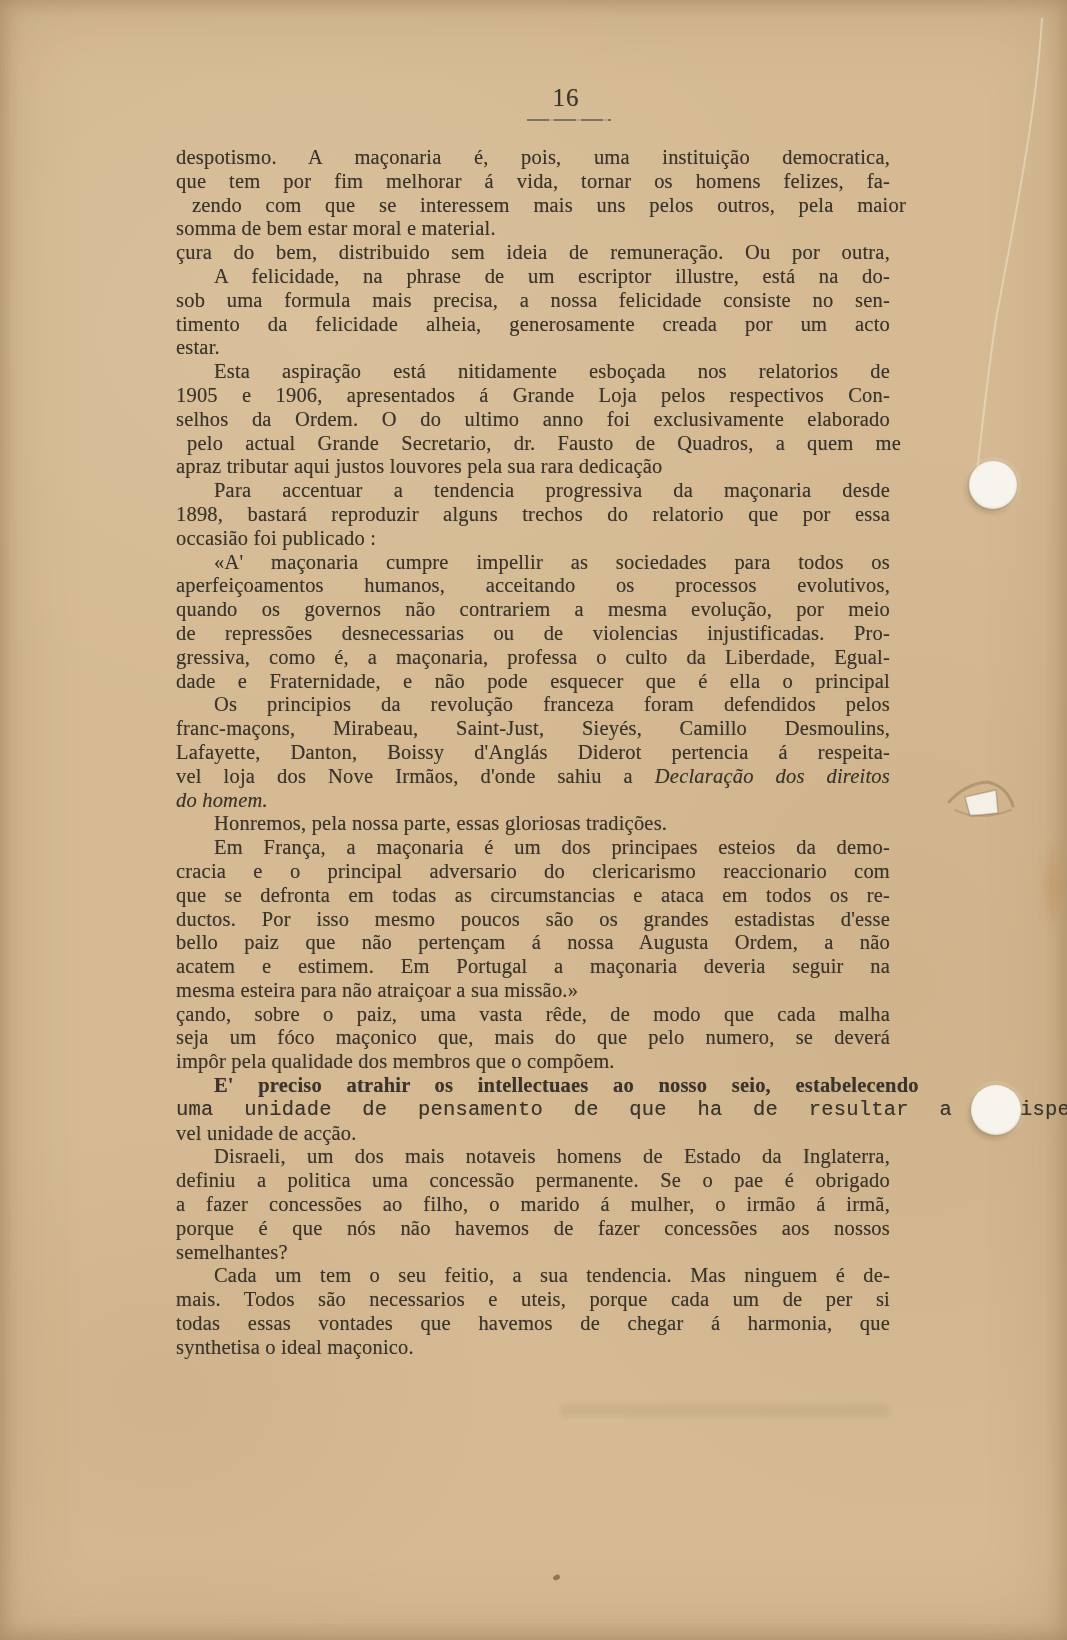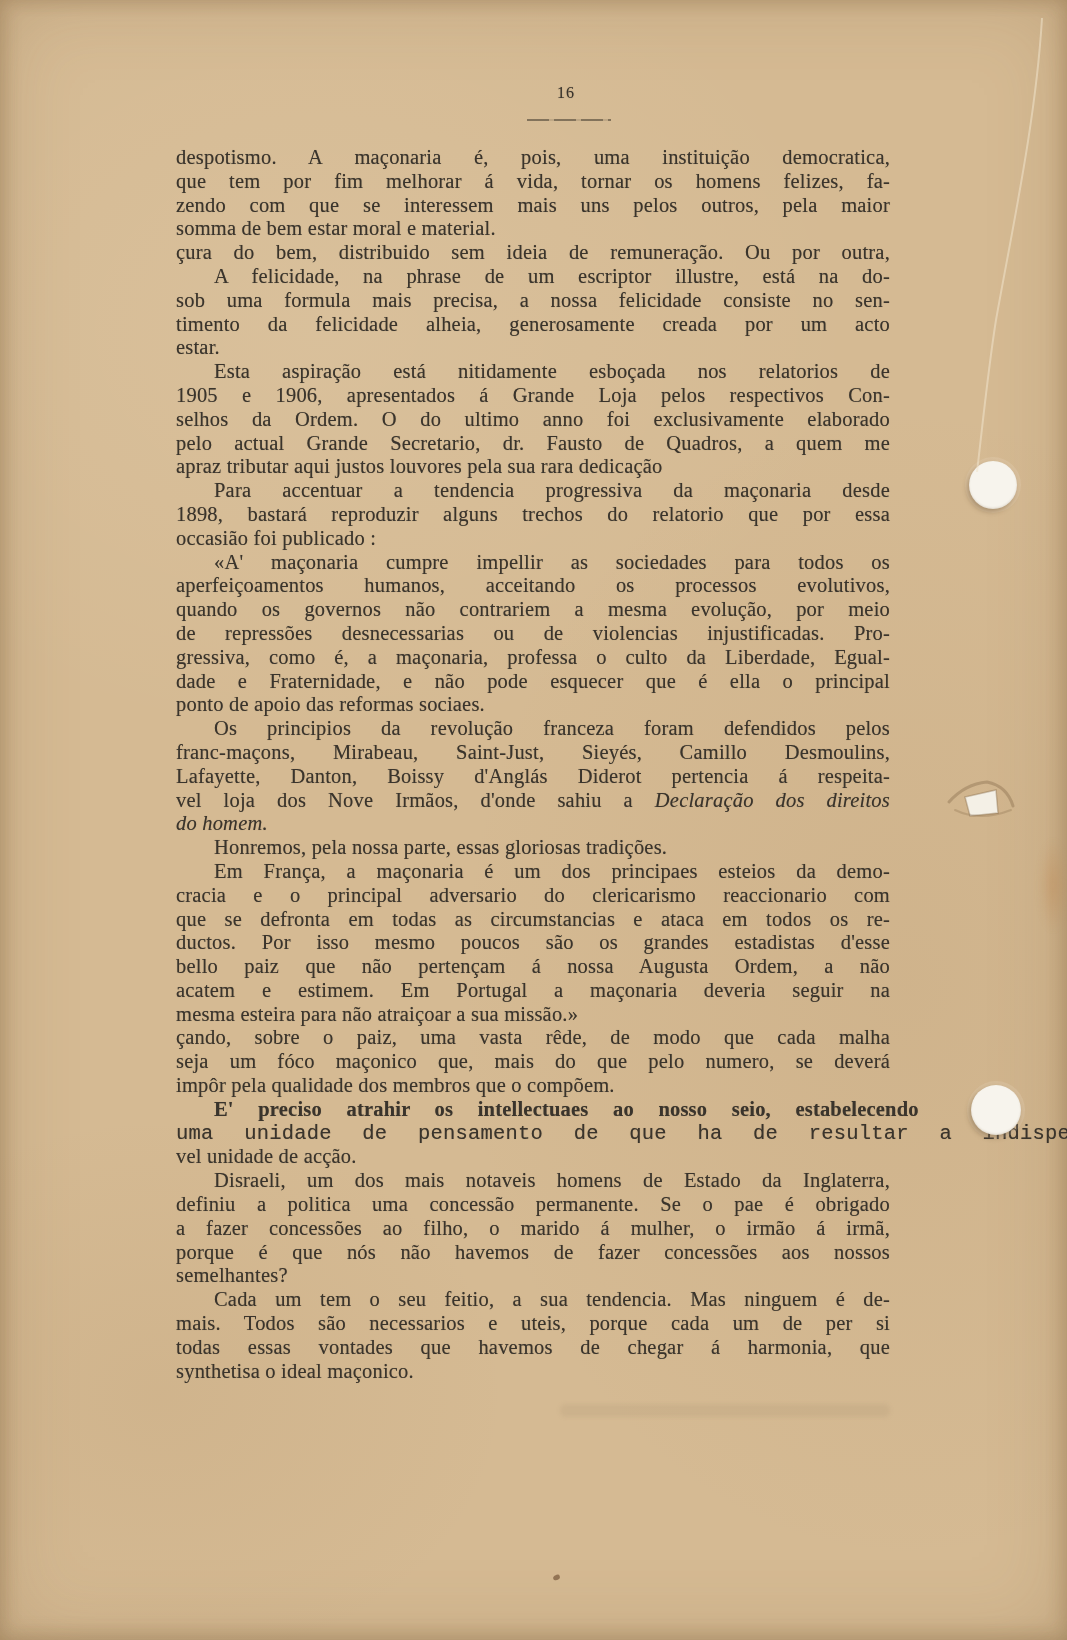--- a/index.html
+++ b/index.html
@@ -18,21 +18,21 @@
   .vignette{
     position:absolute;inset:0;pointer-events:none;
     box-shadow:
       inset 0 0 80px rgba(118,88,52,.22),
       inset 5px 0 18px rgba(118,88,52,.16),
       inset -5px 0 18px rgba(118,88,52,.14),
       inset 0 -6px 20px rgba(118,88,52,.12);
   }
   .page-number{
     position:absolute;top:84px;left:536px;width:60px;
-    text-align:center;font-size:16px;letter-spacing:1px;
+    text-align:center;font-size:25px;letter-spacing:1px;
     text-shadow:0 0 1px rgba(58,52,43,.45);
   }
   .page-number-rule{
     position:absolute;top:119px;left:527px;width:84px;height:2px;
     background:repeating-linear-gradient(90deg,
       rgba(62,54,42,.55) 0 22px, rgba(62,54,42,.15) 22px 27px);
   }
   .text-block{
     position:absolute;left:176px;top:146px;width:714px;
   }
@@ -74,42 +74,41 @@
 <body style="--paper: #d5ba93; --ink: #3a342c; --hole: #f7f4ed;">
 
 <div class="vignette"></div>
 
 <div class="page-number">16</div>
 <div class="page-number-rule"></div>
 
 <div class="text-block">
     <div class="line just" style="word-spacing: 27.1429px;"><span>despotismo. A maçonaria é, pois, uma instituição democratica,</span></div>
     <div class="line just" style="word-spacing: 17.5682px;"><span>que tem por fim melhorar á vida, tornar os homens felizes, fa-</span></div>
-    <div class="line just" style="word-spacing: 18.3156px;"><span>zendo com que se interessem mais uns pelos outros, pela maior</span></div>
+    <div class="line just" style="word-spacing: 18.3156px; margin-left: 16px;"><span>zendo com que se interessem mais uns pelos outros, pela maior</span></div>
     <div class="line end"><span>somma de bem estar moral e material.</span></div>
     <div class="line just" style="word-spacing: 16.2109px;"><span>çura do bem, distribuido sem ideia de remuneração. Ou por outra,</span></div>
     <div class="line indent just" style="word-spacing: 18.2219px;"><span>A felicidade, na phrase de um escriptor illustre, está na do-</span></div>
     <div class="line just" style="word-spacing: 16.3031px;"><span>sob uma formula mais precisa, a nossa felicidade consiste no sen-</span></div>
     <div class="line just" style="word-spacing: 22.457px;"><span>timento da felicidade alheia, generosamente creada por um acto</span></div>
     <div class="line end"><span>estar.</span></div>
     <div class="line indent just" style="word-spacing: 26.6875px;"><span>Esta aspiração está nitidamente esboçada nos relatorios de</span></div>
     <div class="line just" style="word-spacing: 18.8767px;"><span>1905 e 1906, apresentados á Grande Loja pelos respectivos Con-</span></div>
     <div class="line just" style="word-spacing: 18.1146px;"><span>selhos da Ordem. O do ultimo anno foi exclusivamente elaborado</span></div>
-    <div class="line just" style="word-spacing: 16.8px;"><span>pelo actual Grande Secretario, dr. Fausto de Quadros, a quem me</span></div>
+    <div class="line just" style="word-spacing: 16.8px; margin-left: 11px;"><span>pelo actual Grande Secretario, dr. Fausto de Quadros, a quem me</span></div>
     <div class="line end"><span>apraz tributar aqui justos louvores pela sua rara dedicação</span></div>
     <div class="line indent just" style="word-spacing: 25.75px;"><span>Para accentuar a tendencia progressiva da maçonaria desde</span></div>
     <div class="line just" style="word-spacing: 19.0642px;"><span>1898, bastará reproduzir alguns trechos do relatorio que por essa</span></div>
     <div class="line end"><span>occasião foi publicado :</span></div>
     <div class="line indent just" style="word-spacing: 22.4141px;"><span>«A' maçonaria cumpre impellir as sociedades para todos os</span></div>
     <div class="line just" style="word-spacing: 35.2687px;"><span>aperfeiçoamentos humanos, acceitando os processos evolutivos,</span></div>
     <div class="line just" style="word-spacing: 18.7951px;"><span>quando os governos não contrariem a mesma evolução, por meio</span></div>
     <div class="line just" style="word-spacing: 23.9955px;"><span>de repressões desnecessarias ou de violencias injustificadas. Pro-</span></div>
     <div class="line just" style="word-spacing: 13.5734px;"><span>gressiva, como é, a maçonaria, professa o culto da Liberdade, Egual-</span></div>
     <div class="line just" style="word-spacing: 16.9872px;"><span>dade e Fraternidade, e não pode esquecer que é ella o principal</span></div>
-    <div class="line end"><span>ponto de apoio das reformas sociaes.</span></div>
     <div class="line indent just" style="word-spacing: 24.5737px;"><span>Os principios da revolução franceza foram defendidos pelos</span></div>
     <div class="line just" style="word-spacing: 32.3312px;"><span>franc-maçons, Mirabeau, Saint-Just, Sieyés, Camillo Desmoulins,</span></div>
     <div class="line just" style="word-spacing: 24.5848px;"><span>Lafayette, Danton, Boissy d'Anglás Diderot pertencia á respeita-</span></div>
     <div class="line just" style="word-spacing: 16.5922px;"><span>vel loja dos Nove Irmãos, d'onde sahiu a <em>Declaração dos direitos</em></span></div>
     <div class="line end"><span><em>do homem.</em></span></div>
     <div class="line indent end"><span>Honremos, pela nossa parte, essas gloriosas tradições.</span></div>
     <div class="line indent just" style="word-spacing: 15.3578px;"><span>Em França, a maçonaria é um dos principaes esteios da demo-</span></div>
     <div class="line just" style="word-spacing: 21.9121px;"><span>cracia e o principal adversario do clericarismo reaccionario com</span></div>
     <div class="line just" style="word-spacing: 12.957px;"><span>que se defronta em todas as circumstancias e ataca em todos os re-</span></div>
     <div class="line just" style="word-spacing: 20.3524px;"><span>ductos. Por isso mesmo poucos são os grandes estadistas d'esse</span></div>

